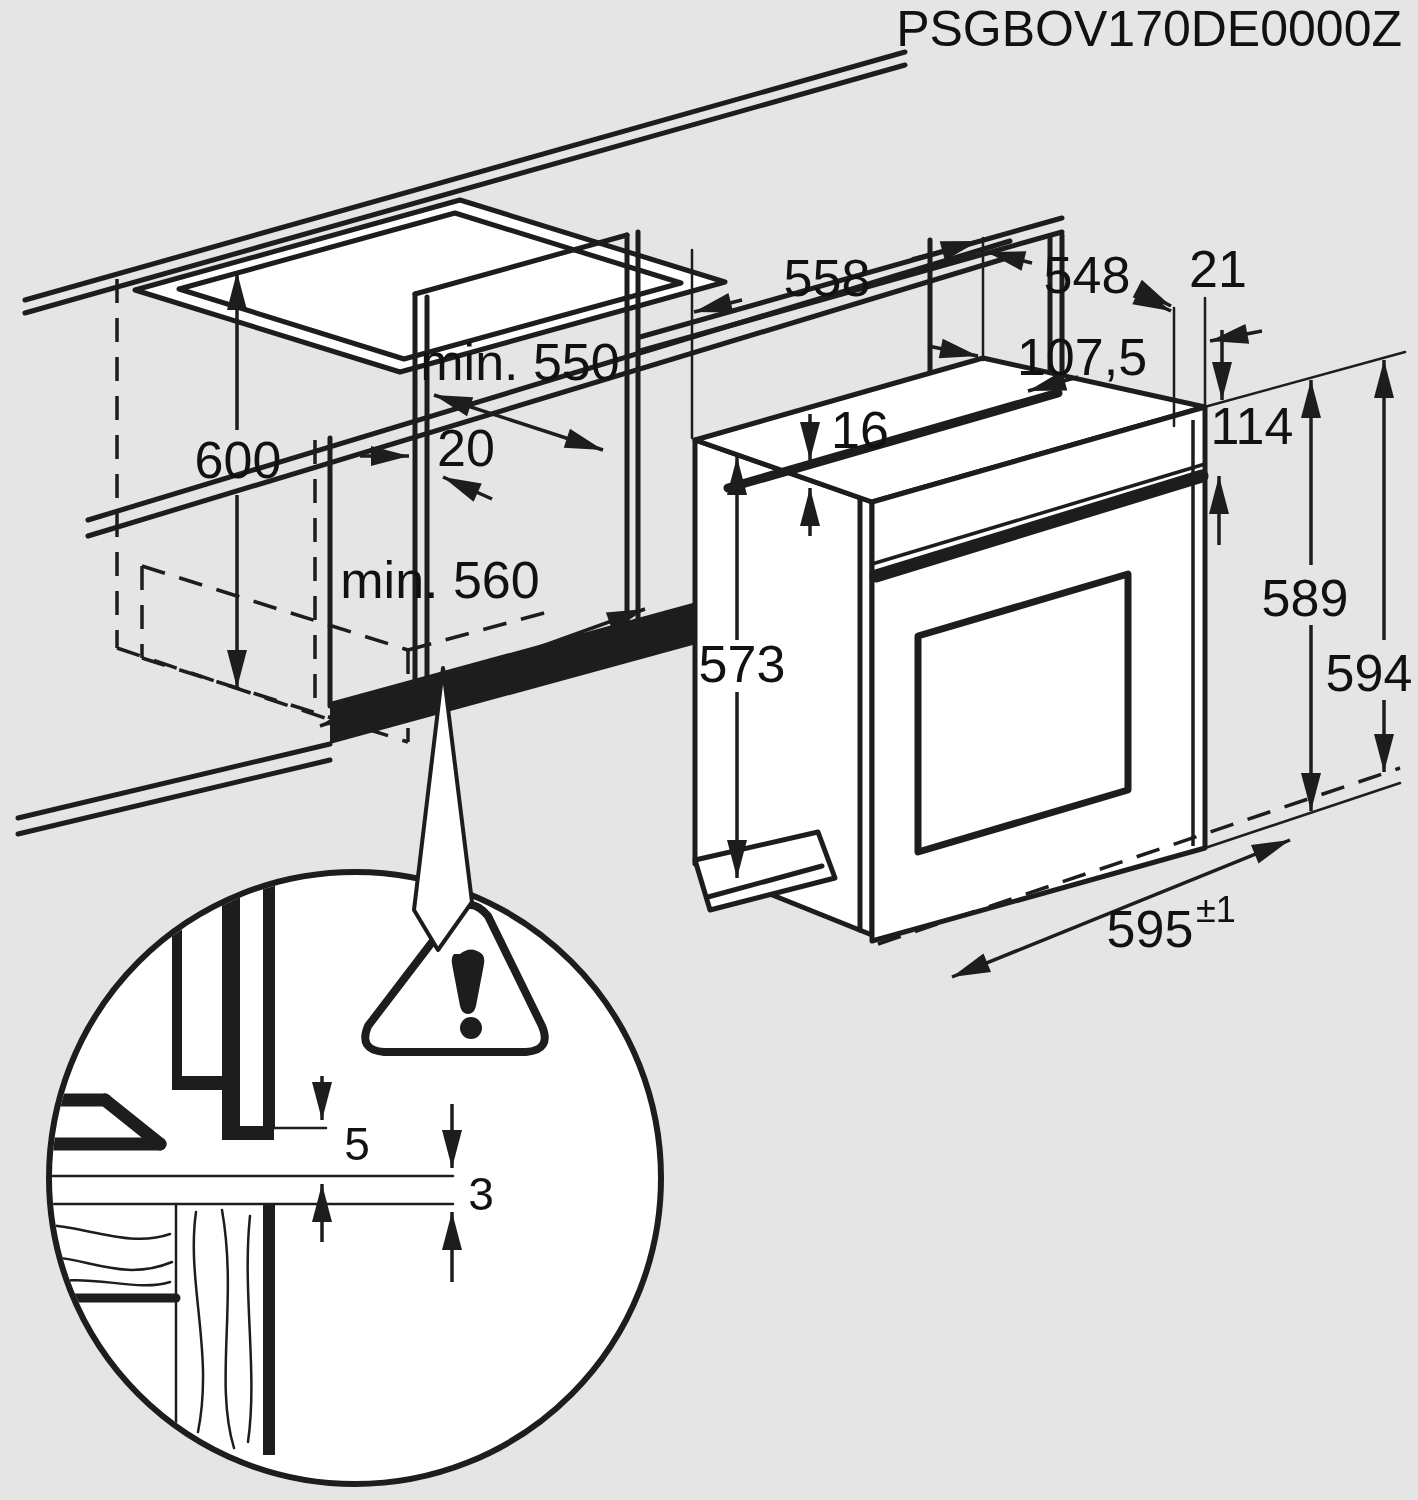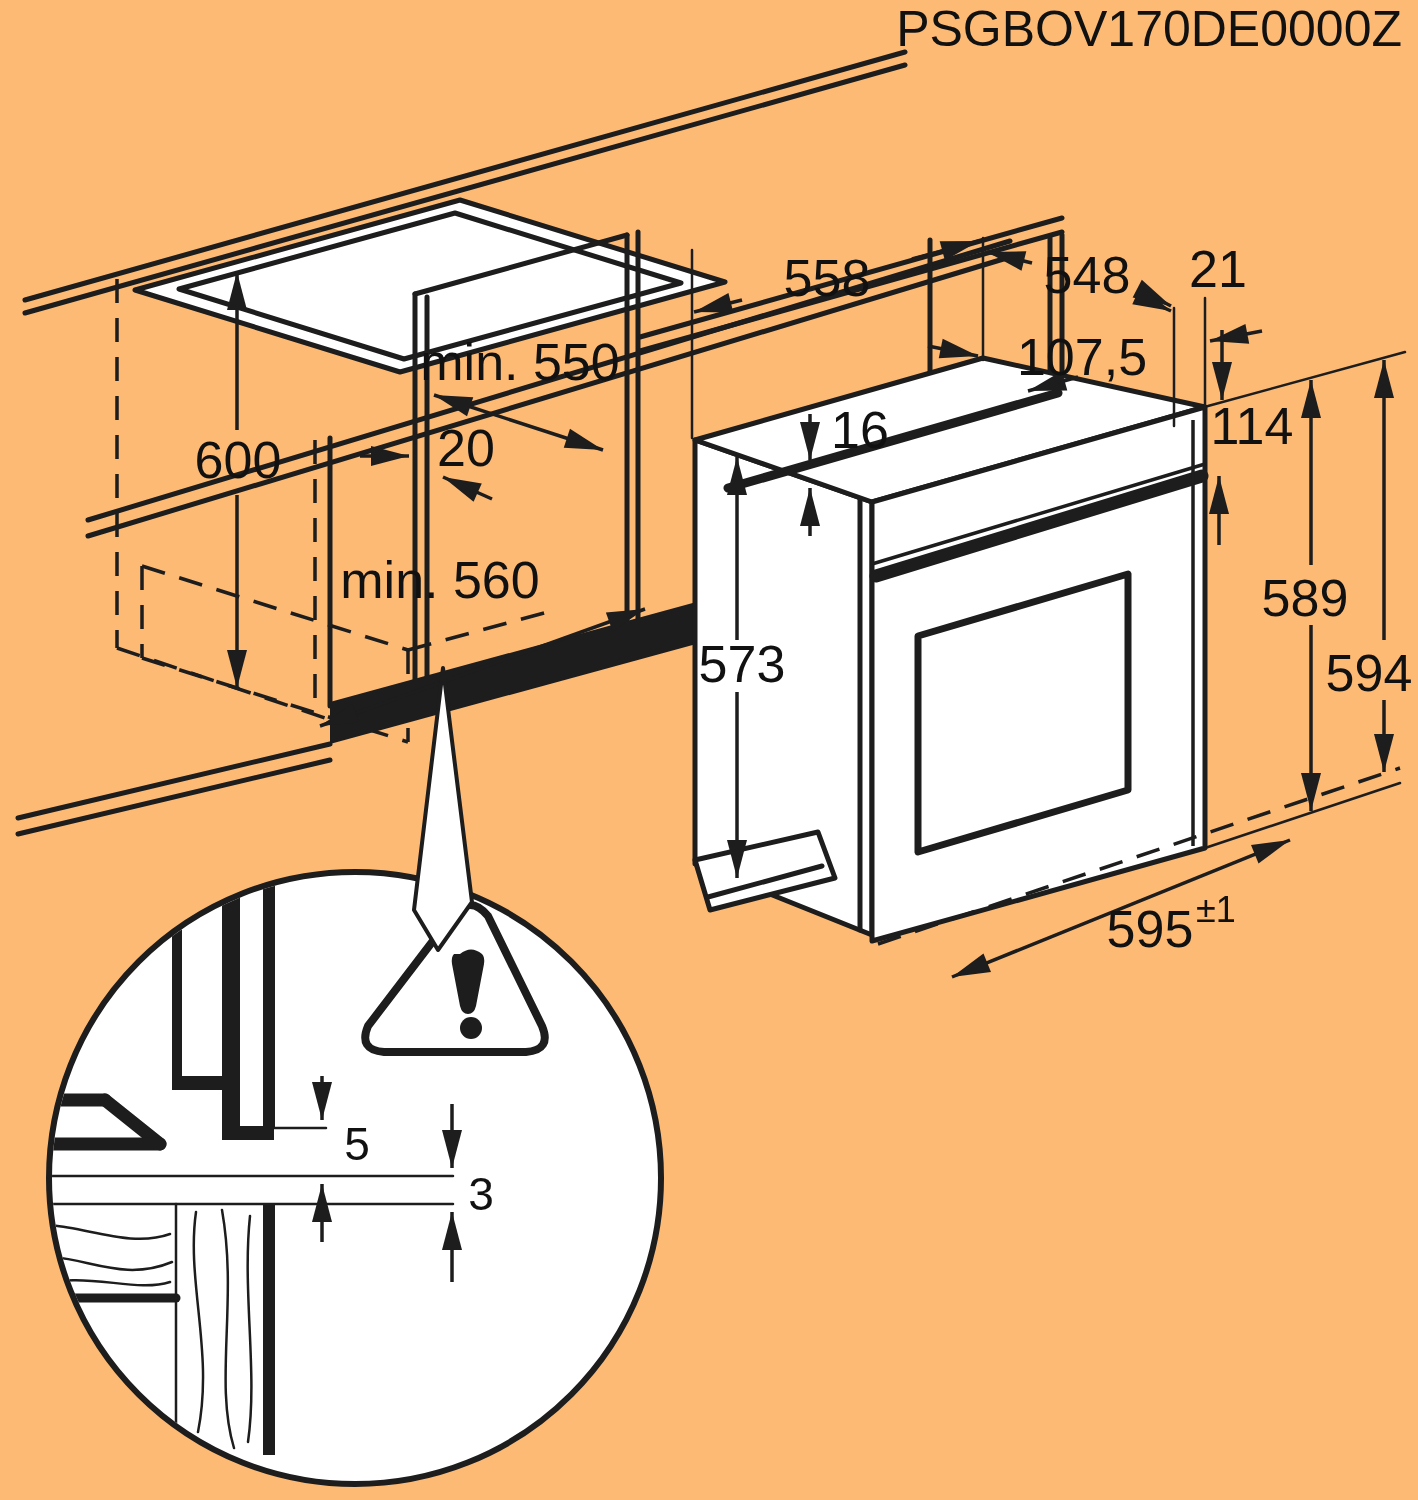--- a/index.html
+++ b/index.html
@@ -1,16 +1,16 @@
 <!DOCTYPE html>
 <html><head>
 <meta charset="utf-8">
 <style>
   html,body{margin:0;padding:0;background:#fff;}
-  .page{position:relative;width:1418px;height:1500px;background:#fdba74;overflow:hidden;
+  .page{position:relative;width:1418px;height:1500px;background:#e5e5e5;overflow:hidden;
         font-family:"Liberation Sans", sans-serif;}
   svg{display:block}
   .s2{stroke:#1d1d1d;stroke-width:2.5;fill:none;stroke-linecap:round}
   .s3{stroke:#1d1d1d;stroke-width:3.5;fill:none;stroke-linecap:butt}
   .s5{stroke:#1d1d1d;stroke-width:5;fill:none;stroke-linejoin:round;stroke-linecap:round}
   .s7{stroke:#1d1d1d;stroke-width:7;fill:none;stroke-linejoin:round}
   .s9{stroke:#1d1d1d;stroke-width:9;fill:none;stroke-linecap:round}
   .s13{stroke:#1d1d1d;stroke-width:13;fill:none;stroke-linecap:round}
   .dash{stroke:#1d1d1d;stroke-width:3.5;fill:none;stroke-dasharray:24 15}
   .whitefill{fill:#ffffff}

